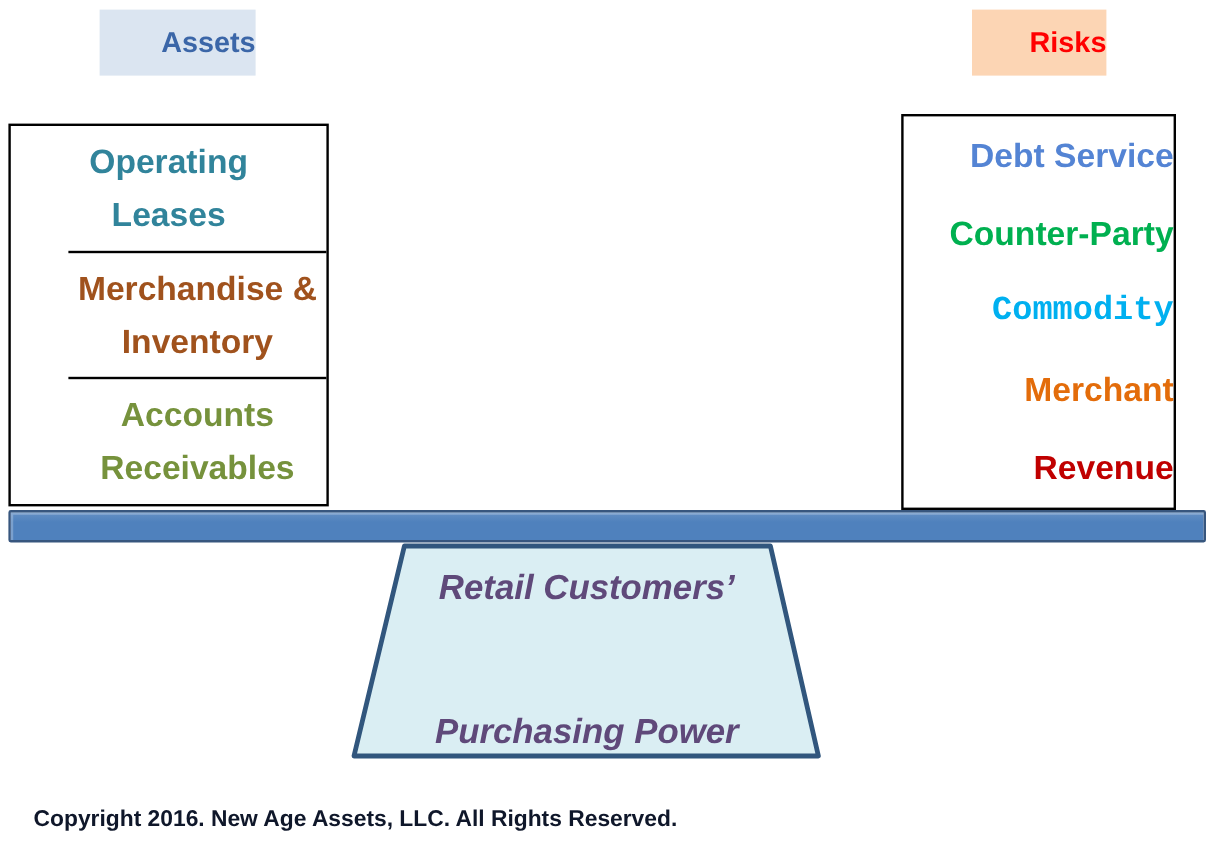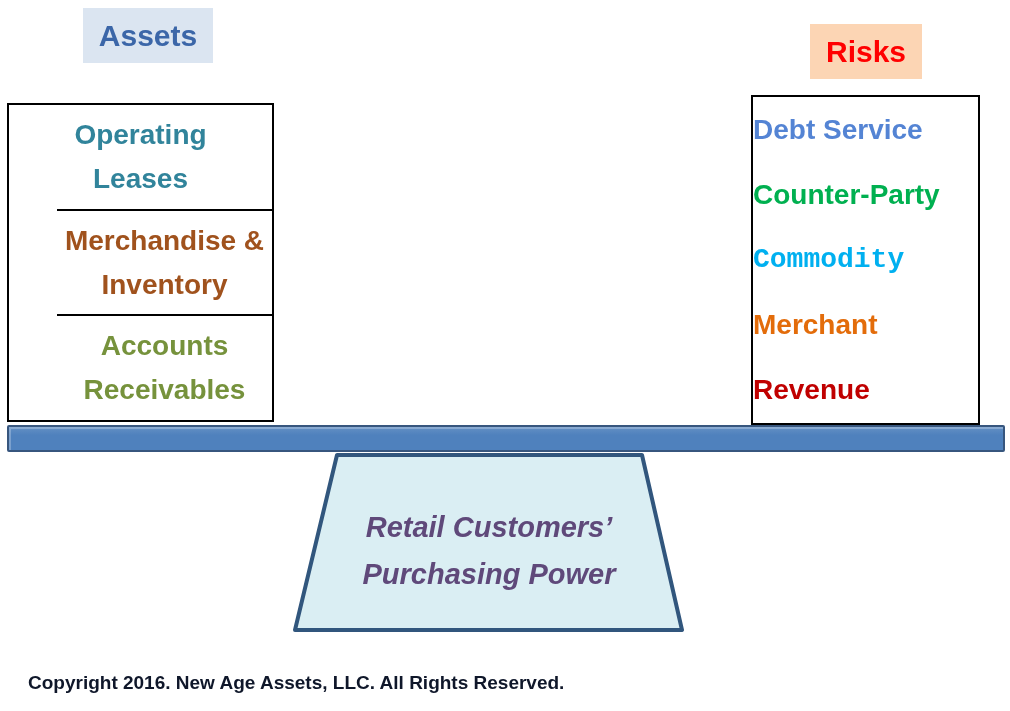--- a/index.html
+++ b/index.html
@@ -15,31 +15,31 @@
     position: relative;
     width: 1010px;
     height: 711px;
     background: #ffffff;
   }
   
   .hdr {
     position: absolute;
     display: flex;
     align-items: center;
-    justify-content: center;
+    justify-content: flex-end;
     font-weight: bold;
-    font-size: 30px;
+    font-size: 24px;
     letter-spacing: 0px;
   }
   .hdr-assets {
     left: 83px; top: 8px; width: 130px; height: 55px;
     background: #DBE5F1;
   }
   .hdr-risks {
-    left: 810px; top: 24px; width: 112px; height: 55px;
+    left: 810px; top: 8px; width: 112px; height: 55px;
     background: #FCD5B4;
   }
   
   .assets-box {
     position: absolute;
     left: 7px; top: 103px;
     width: 267px; height: 319px;
     border: 2px solid #000000;
     background: #ffffff;
     display: flex;
@@ -61,21 +61,21 @@
   
   .risks-box {
     position: absolute;
     left: 751px; top: 95px;
     width: 229px; height: 330px;
     border: 2px solid #000000;
     background: #ffffff;
     display: flex;
     flex-direction: column;
     justify-content: space-around;
-    align-items: flex-start;
+    align-items: flex-end;
     box-sizing: border-box;
   }
   .risk-item {
     font-weight: bold;
     font-size: 28px;
     line-height: 34px;
     text-align: center;
     white-space: nowrap;
   }
   
@@ -96,21 +96,21 @@
     width: 396px; height: 183px;
   }
   .fulcrum svg { display: block; }
   .fulcrum-label {
     position: absolute;
     left: 0; top: 0;
     width: 100%; height: 100%;
     display: flex;
     flex-direction: column;
     align-items: center;
-    justify-content: center;
+    justify-content: space-between;
     padding-top: 16px;
     box-sizing: border-box;
     font-weight: bold;
     font-style: italic;
     font-size: 29px;
     line-height: 47px;
     text-align: center;
   }
   
   .copyright {

